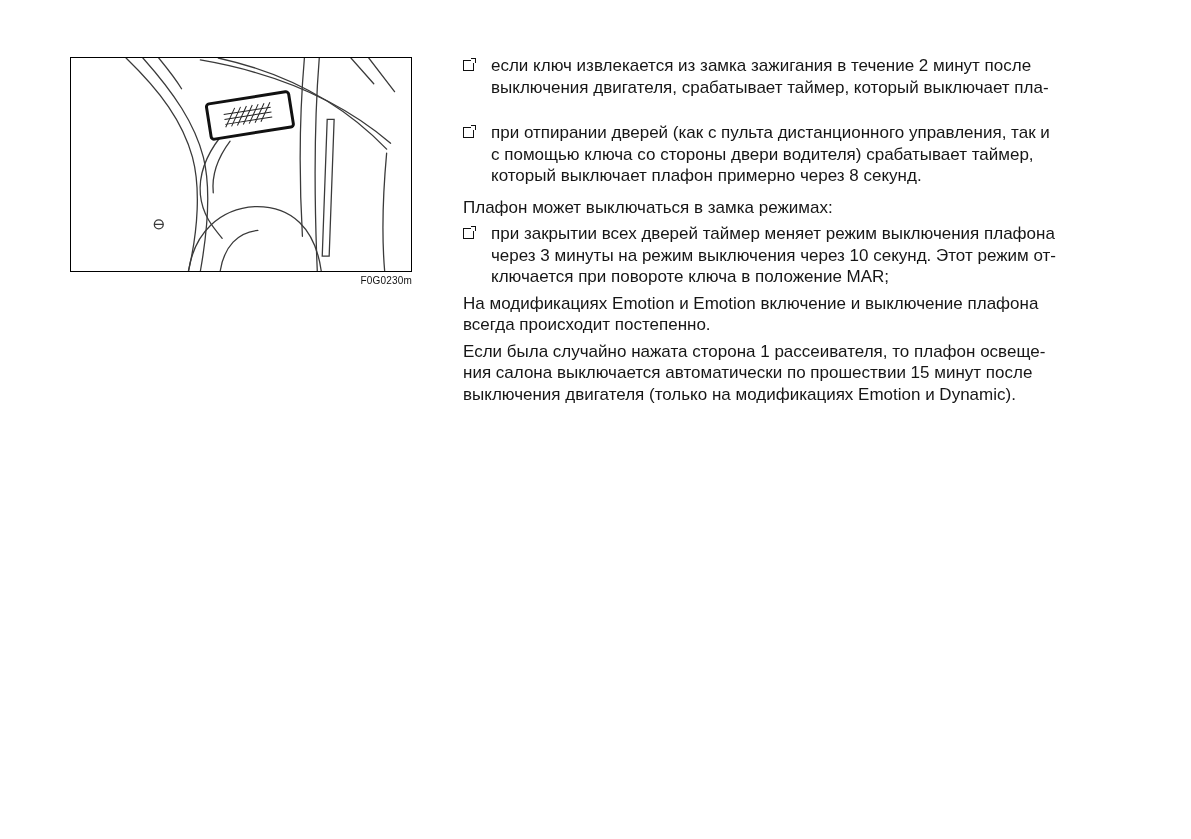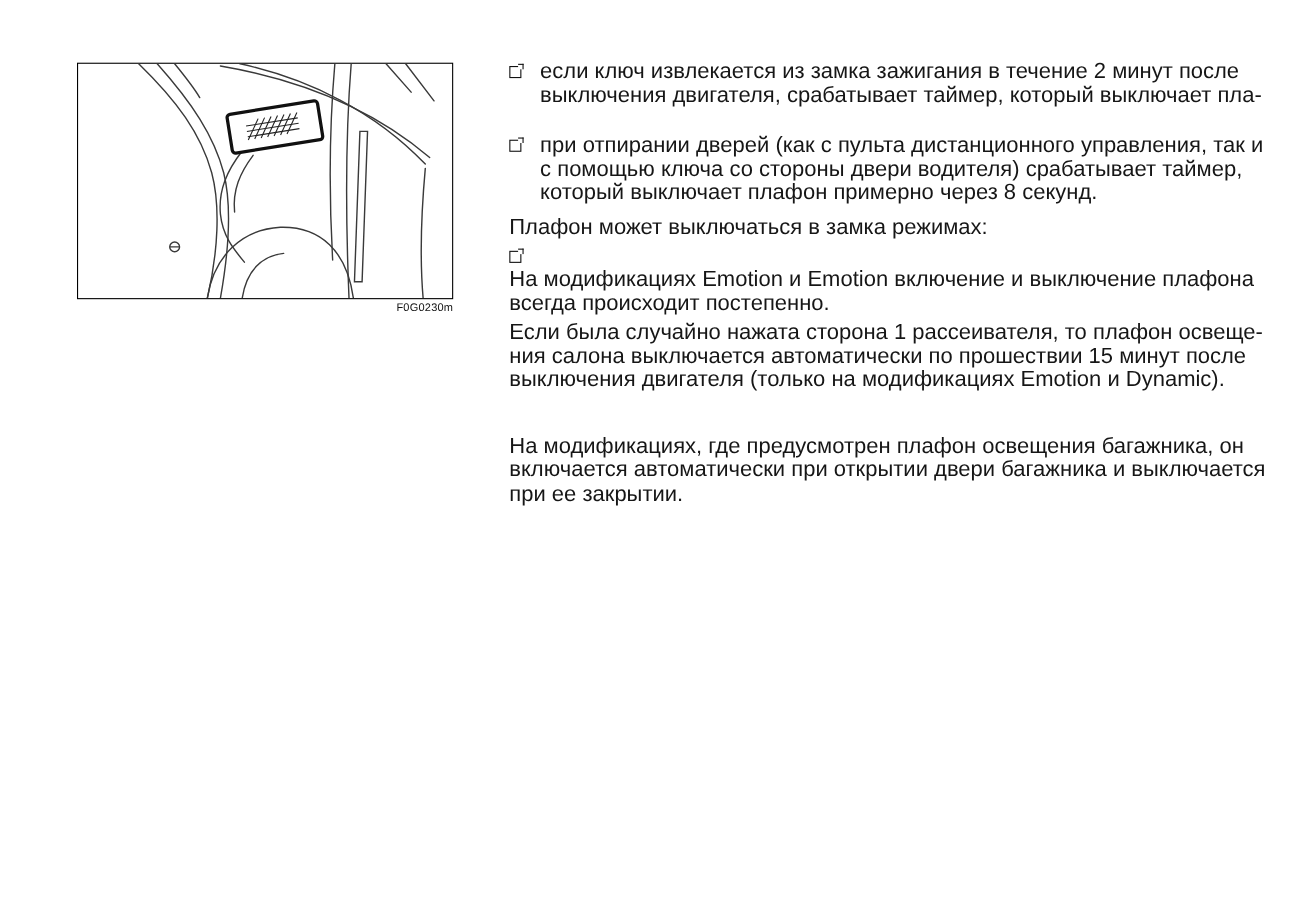--- a/index.html
+++ b/index.html
@@ -44,21 +44,21 @@
     letter-spacing: 0.2px;
     color: #111;
   }
 
   
   .text-column {
     position: absolute;
     left: 463px;
     top: 55px;
     width: 680px;
-    font-size: 20px;
+    font-size: 17px;
     line-height: 21.5px;
   }
   .block { margin: 0; }
   .block .txt {
     margin: 0;
     white-space: pre;
   }
   .bullet {
     display: flex;
     align-items: flex-start;
@@ -163,34 +163,32 @@
 с помощью ключа со стороны двери водителя) срабатывает таймер,
 который выключает плафон примерно через 8 секунд.</p>
     </div>
 
     <div class="block para flush m-gap-med">
       <p class="txt">Плафон может выключаться в замка режимах:</p>
     </div>
 
     <div class="block bullet m-gap-small1">
       <span class="bullet-glyph"></span>
+      <p class="txt">при закрытии всех дверей таймер меняет режим выключения плафона
+через 3 минуты на режим выключения через 10 секунд. Этот режим от-
+ключается при повороте ключа в положение MAR;</p>
     </div>
 
 
     <div class="block para flush m-gap-small1">
       <p class="txt">На модификациях Emotion и Emotion включение и выключение плафона
 всегда происходит постепенно.</p>
     </div>
 
     <div class="block para flush m-gap-small1">
       <p class="txt">Если была случайно нажата сторона 1 рассеивателя, то плафон освеще-
 ния салона выключается автоматически по прошествии 15 минут после
 выключения двигателя (только на модификациях Emotion и Dynamic).</p>
     </div>
 
-    <div class="block para flush m-gap-huge">
-      <p class="txt">На модификациях, где предусмотрен плафон освещения багажника, он
-включается автоматически при открытии двери багажника и выключается
-при ее закрытии.</p>
-    </div>
 
   </div>
 </div>
 
 </body></html>

